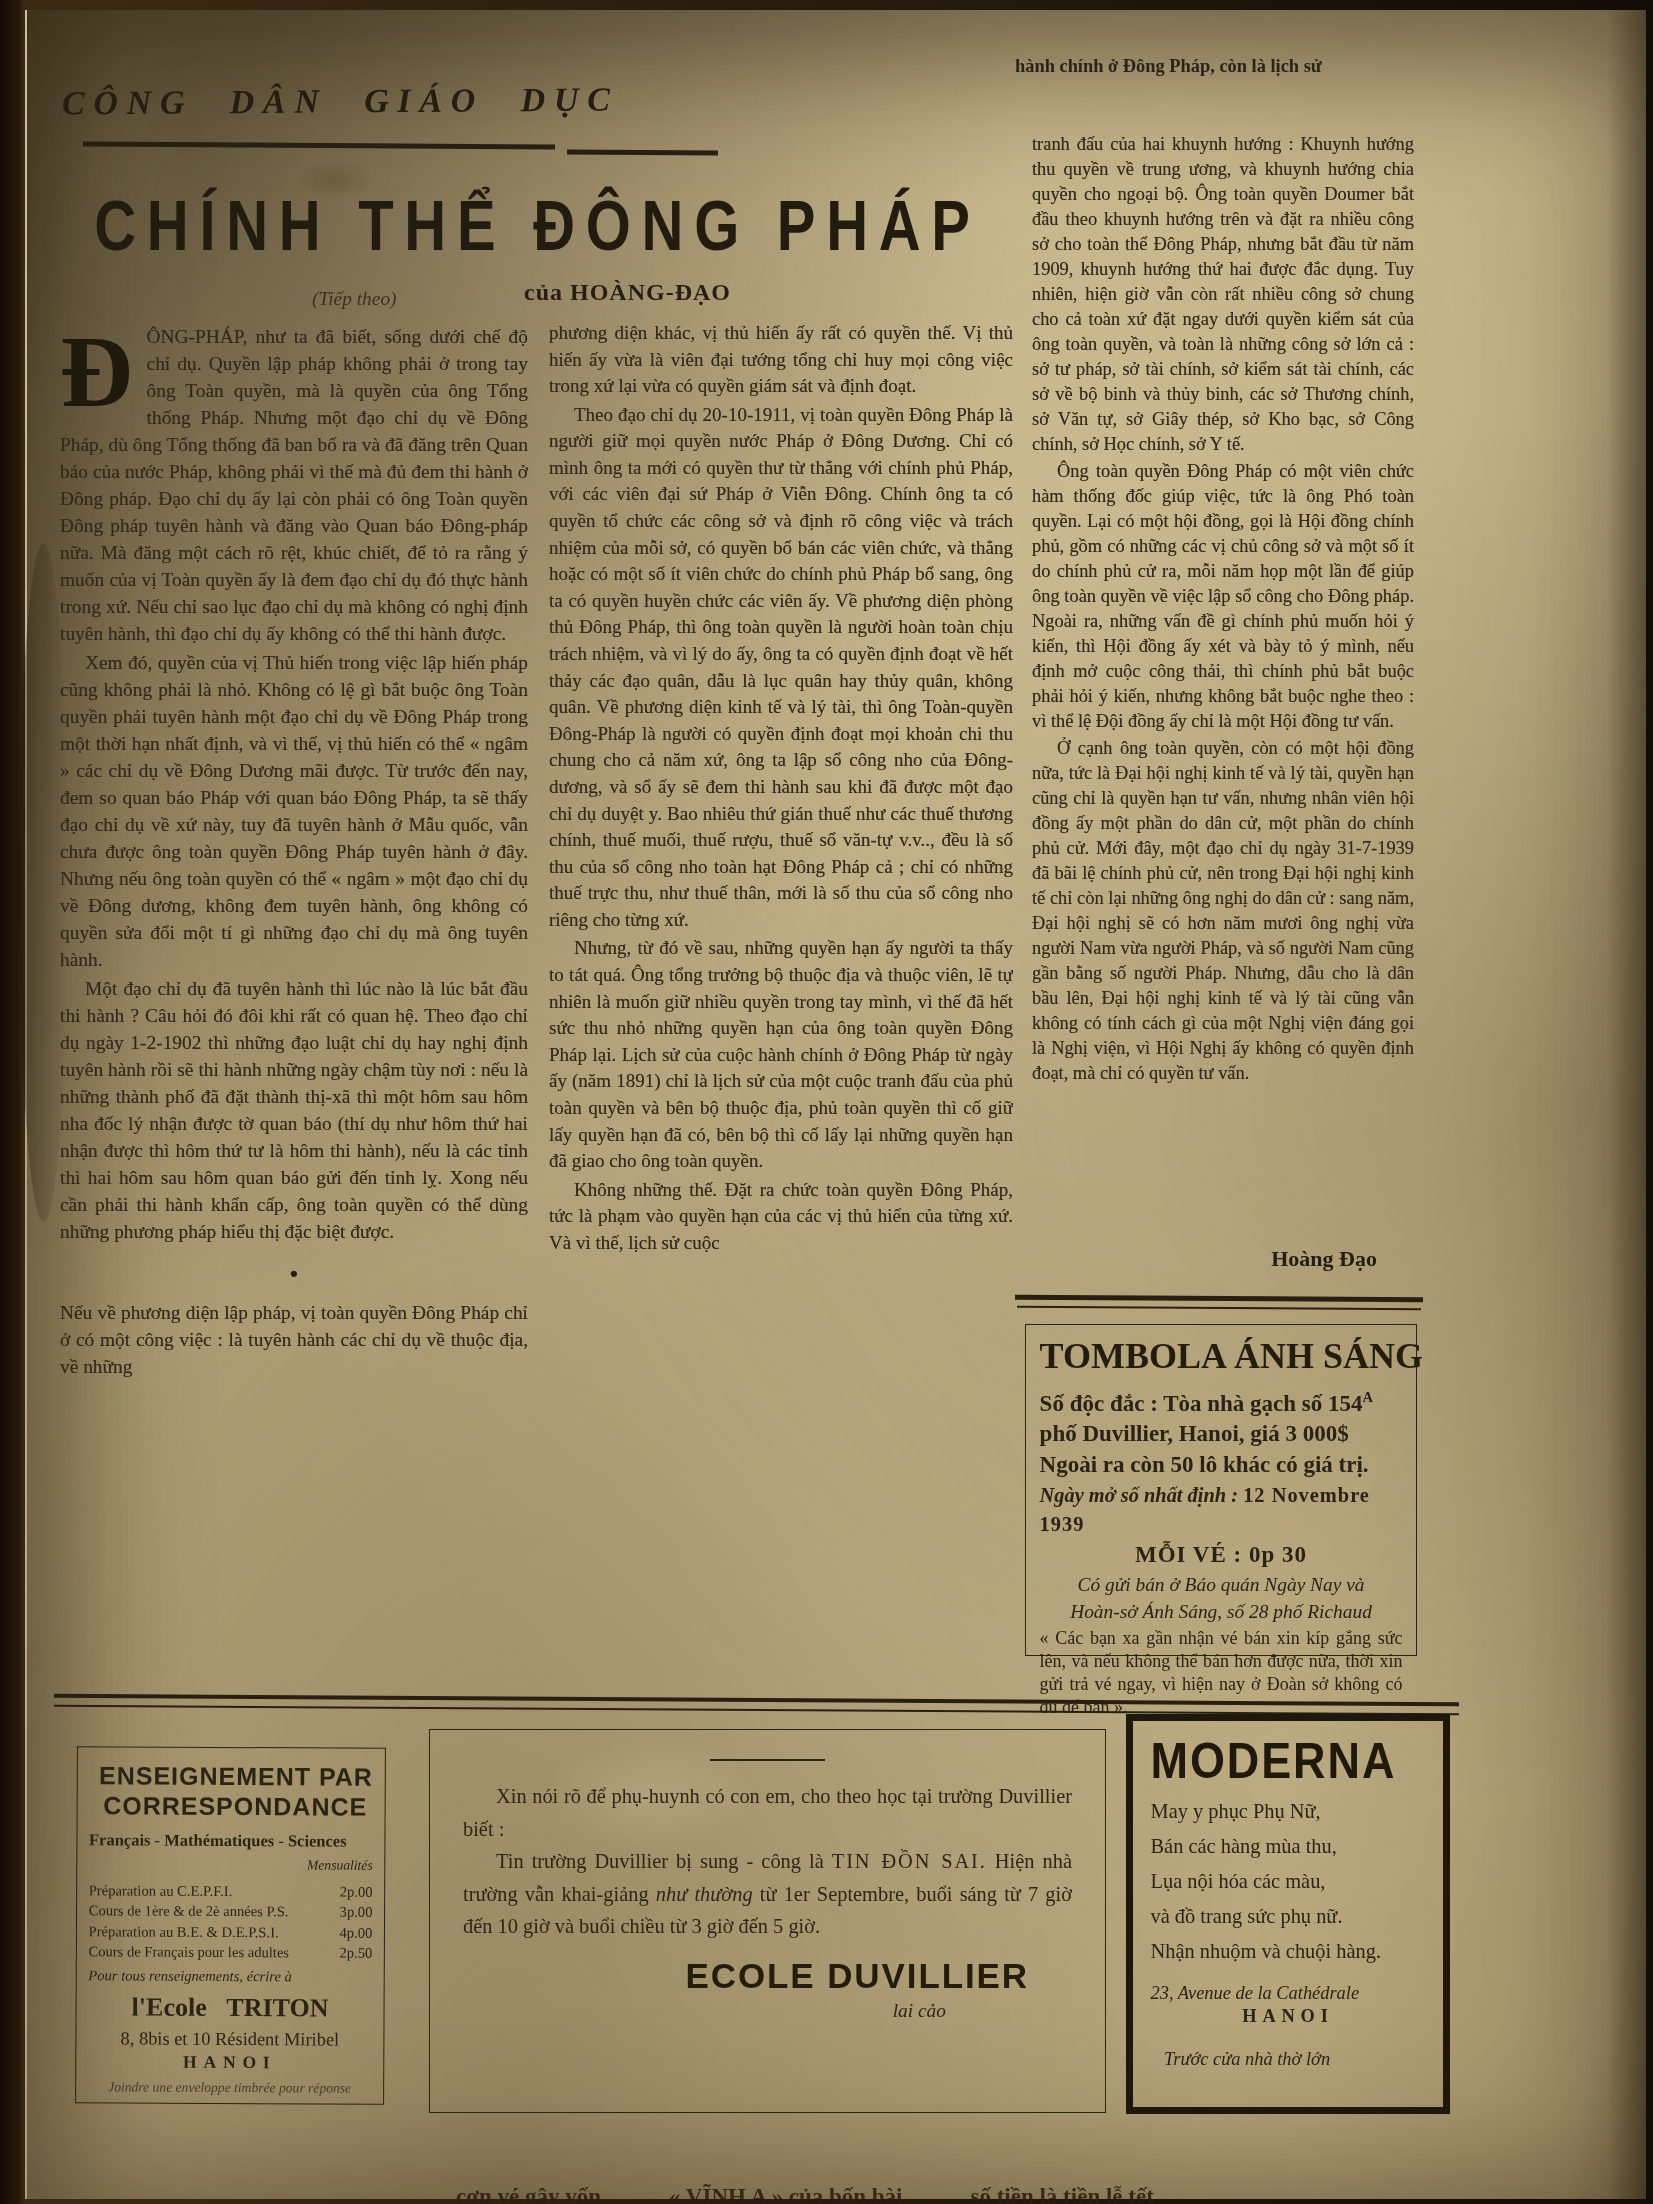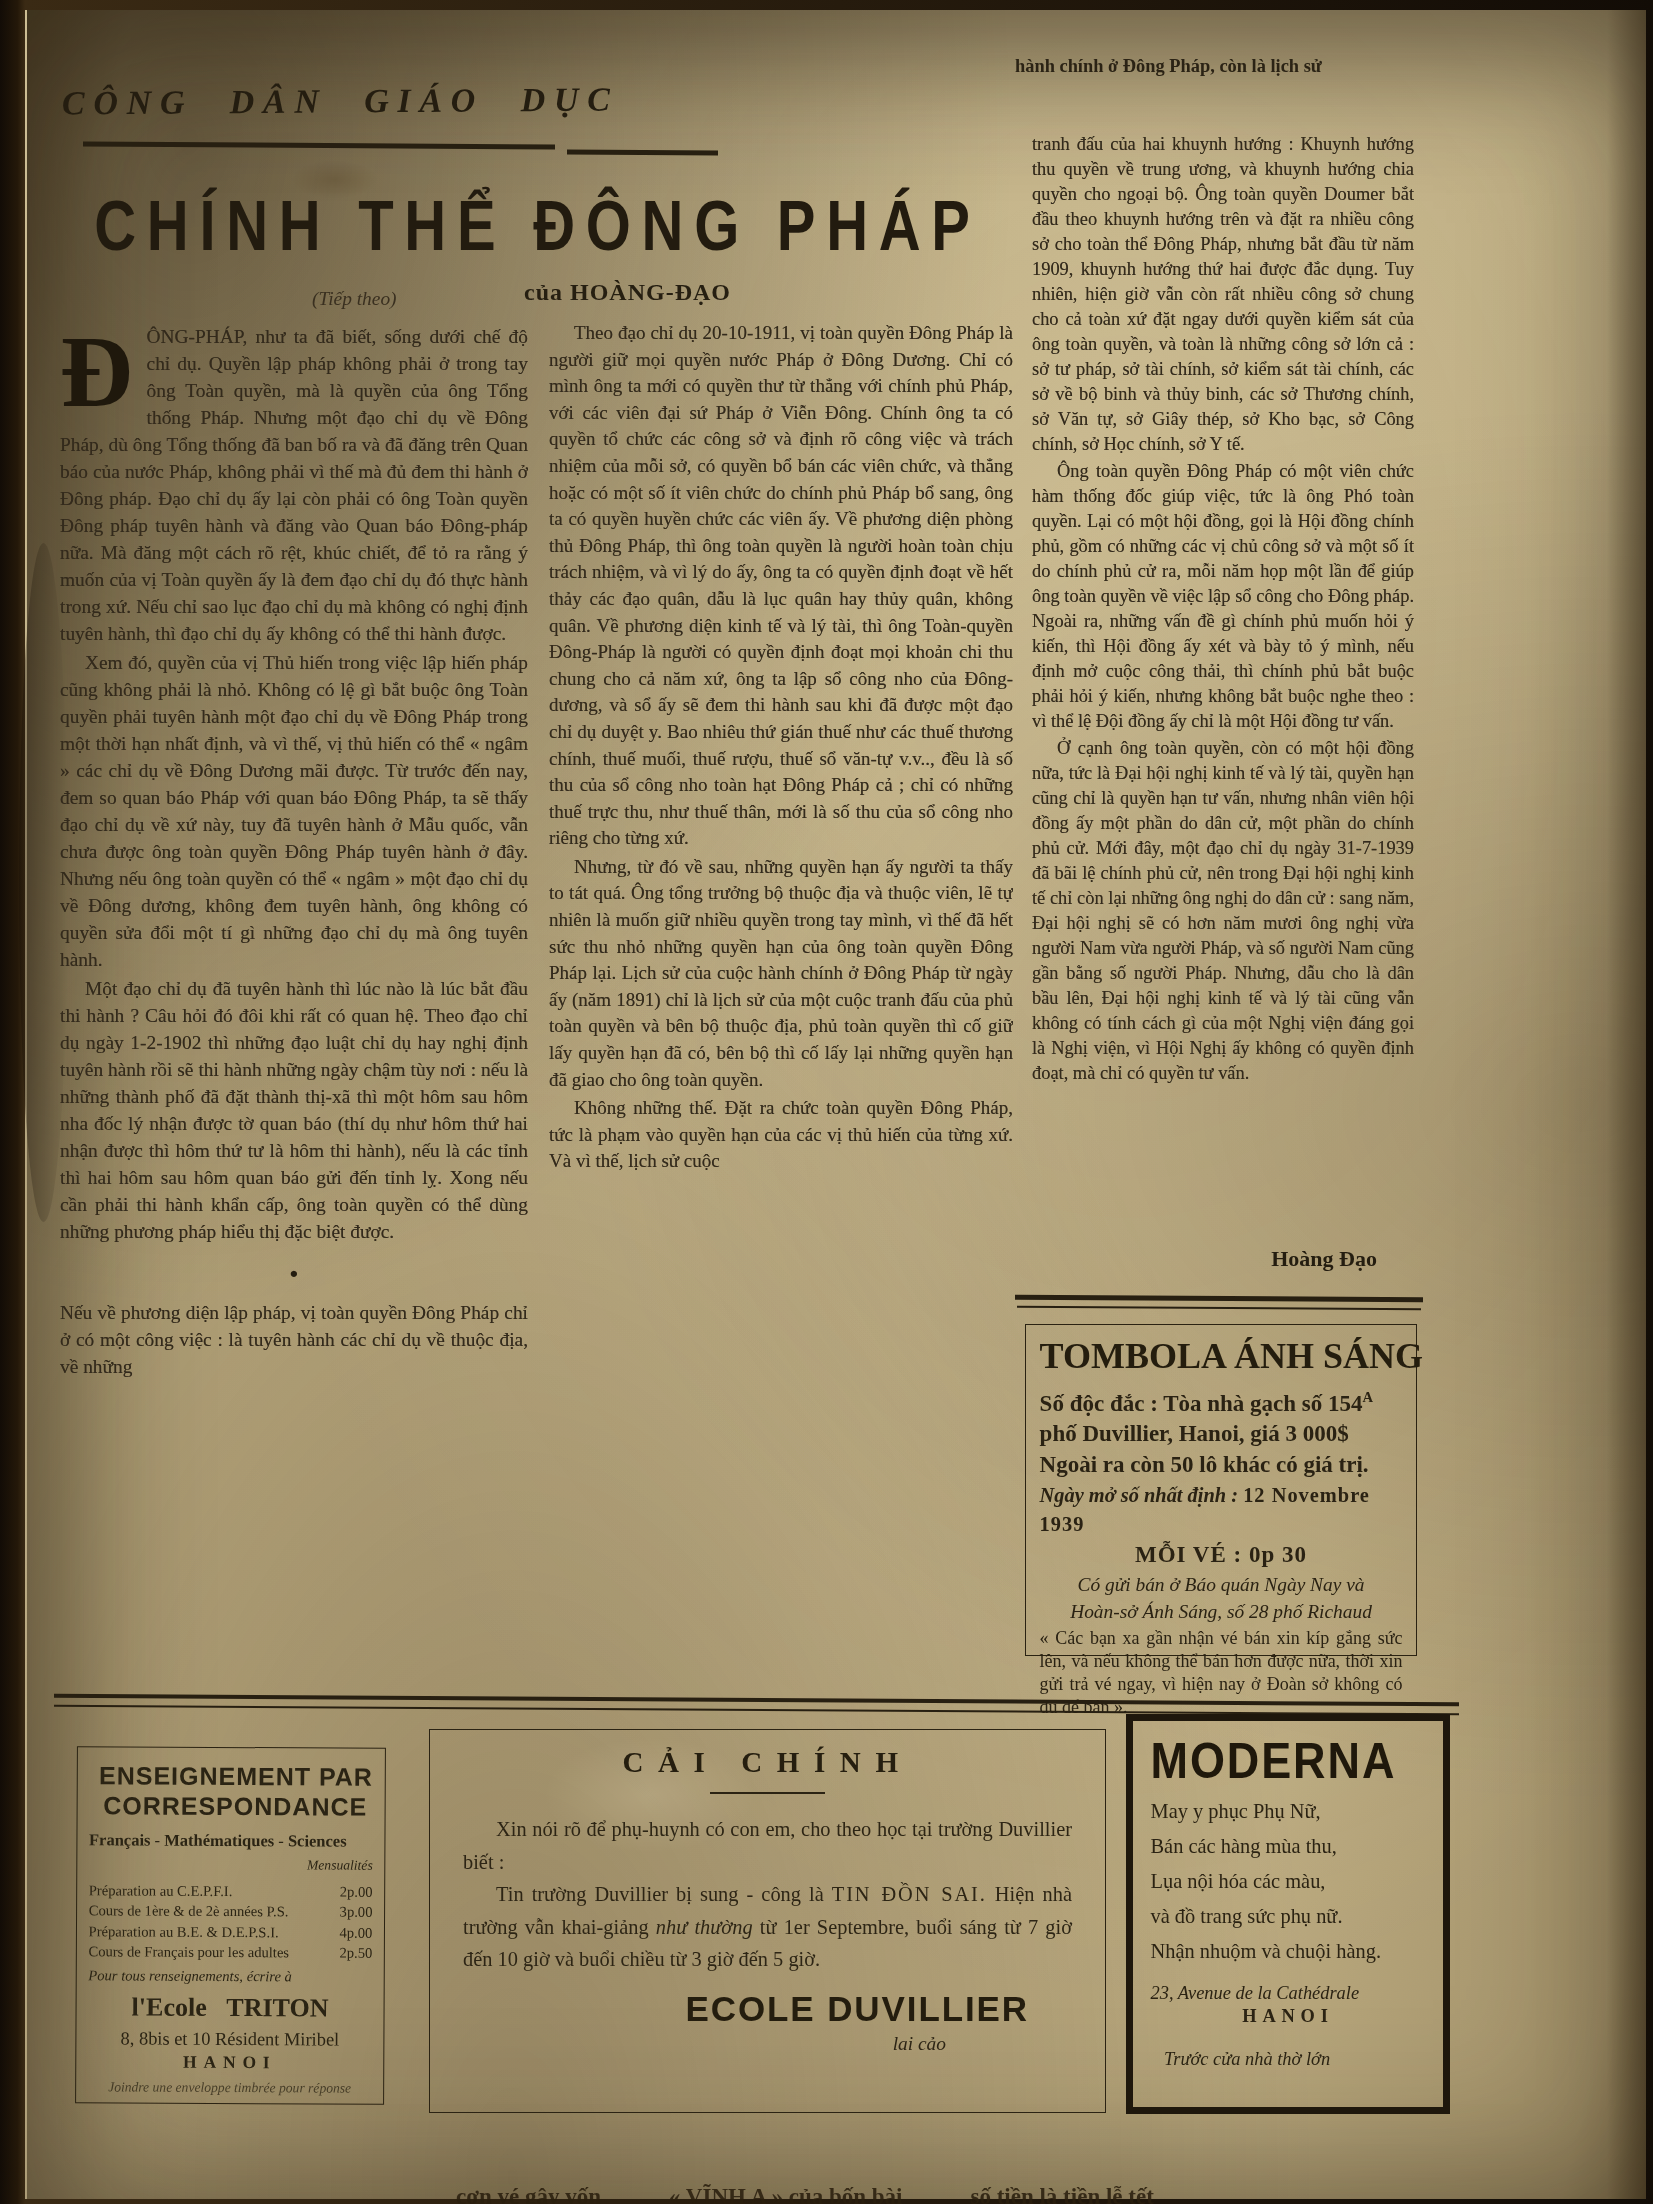--- a/index.html
+++ b/index.html
@@ -118,20 +118,21 @@
   <div class="abs col" id="col1">
     <span class="dropcap">Đ</span>
     <p class="noindent">ÔNG-PHÁP, như ta đã biết, sống dưới chế độ chỉ dụ. Quyền lập pháp không phải ở trong tay ông Toàn quyền, mà là quyền của ông Tổng thống Pháp. Nhưng một đạo chỉ dụ về Đông Pháp, dù ông Tổng thống đã ban bố ra và đã đăng trên Quan báo của nước Pháp, không phải vì thế mà đủ đem thi hành ở Đông pháp. Đạo chỉ dụ ấy lại còn phải có ông Toàn quyền Đông pháp tuyên hành và đăng vào Quan báo Đông-pháp nữa. Mà đăng một cách rõ rệt, khúc chiết, để tỏ ra rằng ý muốn của vị Toàn quyền ấy là đem đạo chỉ dụ đó thực hành trong xứ. Nếu chỉ sao lục đạo chỉ dụ mà không có nghị định tuyên hành, thì đạo chỉ dụ ấy không có thể thi hành được.</p>
     <p>Xem đó, quyền của vị Thủ hiến trong việc lập hiến pháp cũng không phải là nhỏ. Không có lệ gì bắt buộc ông Toàn quyền phải tuyên hành một đạo chỉ dụ về Đông Pháp trong một thời hạn nhất định, và vì thế, vị thủ hiến có thể « ngâm » các chỉ dụ về Đông Dương mãi được. Từ trước đến nay, đem so quan báo Pháp với quan báo Đông Pháp, ta sẽ thấy đạo chỉ dụ về xứ này, tuy đã tuyên hành ở Mẫu quốc, vẫn chưa được ông toàn quyền Đông Pháp tuyên hành ở đây. Nhưng nếu ông toàn quyền có thể « ngâm » một đạo chỉ dụ về Đông dương, không đem tuyên hành, ông không có quyền sửa đổi một tí gì những đạo chỉ dụ mà ông tuyên hành.</p>
     <p>Một đạo chỉ dụ đã tuyên hành thì lúc nào là lúc bắt đầu thi hành ? Câu hỏi đó đôi khi rất có quan hệ. Theo đạo chỉ dụ ngày 1-2-1902 thì những đạo luật chỉ dụ hay nghị định tuyên hành rồi sẽ thi hành những ngày chậm tùy nơi : nếu là những thành phố đã đặt thành thị-xã thì một hôm sau hôm nha đốc lý nhận được tờ quan báo (thí dụ như hôm thứ hai nhận được thì hôm thứ tư là hôm thi hành), nếu là các tỉnh thì hai hôm sau hôm quan báo gửi đến tỉnh lỵ. Xong nếu cần phải thi hành khẩn cấp, ông toàn quyền có thể dùng những phương pháp hiểu thị đặc biệt được.</p>
     <div class="divider">●</div>
     <p class="noindent">Nếu về phương diện lập pháp, vị toàn quyền Đông Pháp chỉ ở có một công việc : là tuyên hành các chỉ dụ về thuộc địa, về những</p>
   </div>
 
   <div class="abs col" id="col2">
+    <p class="noindent">phương diện khác, vị thủ hiến ấy rất có quyền thế. Vị thủ hiến ấy vừa là viên đại tướng tổng chỉ huy mọi công việc trong xứ lại vừa có quyền giám sát và định đoạt.</p>
     <p>Theo đạo chỉ dụ 20-10-1911, vị toàn quyền Đông Pháp là người giữ mọi quyền nước Pháp ở Đông Dương. Chỉ có mình ông ta mới có quyền thư từ thẳng với chính phủ Pháp, với các viên đại sứ Pháp ở Viễn Đông. Chính ông ta có quyền tổ chức các công sở và định rõ công việc và trách nhiệm của mỗi sở, có quyền bổ bán các viên chức, và thẳng hoặc có một số ít viên chức do chính phủ Pháp bổ sang, ông ta có quyền huyền chức các viên ấy. Về phương diện phòng thủ Đông Pháp, thì ông toàn quyền là người hoàn toàn chịu trách nhiệm, và vì lý do ấy, ông ta có quyền định đoạt về hết thảy các đạo quân, dẫu là lục quân hay thủy quân, không quân. Về phương diện kinh tế và lý tài, thì ông Toàn-quyền Đông-Pháp là người có quyền định đoạt mọi khoản chi thu chung cho cả năm xứ, ông ta lập sổ công nho của Đông-dương, và sổ ấy sẽ đem thi hành sau khi đã được một đạo chỉ dụ duyệt y. Bao nhiêu thứ gián thuế như các thuế thương chính, thuế muối, thuế rượu, thuế sổ văn-tự v.v.., đều là số thu của sổ công nho toàn hạt Đông Pháp cả ; chỉ có những thuế trực thu, như thuế thân, mới là số thu của sổ công nho riêng cho từng xứ.</p>
     <p>Nhưng, từ đó về sau, những quyền hạn ấy người ta thấy to tát quá. Ông tổng trưởng bộ thuộc địa và thuộc viên, lẽ tự nhiên là muốn giữ nhiều quyền trong tay mình, vì thế đã hết sức thu nhỏ những quyền hạn của ông toàn quyền Đông Pháp lại. Lịch sử của cuộc hành chính ở Đông Pháp từ ngày ấy (năm 1891) chỉ là lịch sử của một cuộc tranh đấu của phủ toàn quyền và bên bộ thuộc địa, phủ toàn quyền thì cố giữ lấy quyền hạn đã có, bên bộ thì cố lấy lại những quyền hạn đã giao cho ông toàn quyền.</p>
     <p>Không những thế. Đặt ra chức toàn quyền Đông Pháp, tức là phạm vào quyền hạn của các vị thủ hiến của từng xứ. Và vì thế, lịch sử cuộc</p>
   </div>
 
   <div class="abs col" id="col3">
     <p class="noindent">tranh đấu của hai khuynh hướng : Khuynh hướng thu quyền về trung ương, và khuynh hướng chia quyền cho ngoại bộ. Ông toàn quyền Doumer bắt đầu theo khuynh hướng trên và đặt ra nhiều công sở cho toàn thể Đông Pháp, nhưng bắt đầu từ năm 1909, khuynh hướng thứ hai được đắc dụng. Tuy nhiên, hiện giờ vẫn còn rất nhiều công sở chung cho cả toàn xứ đặt ngay dưới quyền kiểm sát của ông toàn quyền, và toàn là những công sở lớn cả : sở tư pháp, sở tài chính, sở kiểm sát tài chính, các sở về bộ binh và thủy binh, các sở Thương chính, sở Văn tự, sở Giây thép, sở Kho bạc, sở Công chính, sở Học chính, sở Y tế.</p>
     <p>Ông toàn quyền Đông Pháp có một viên chức hàm thống đốc giúp việc, tức là ông Phó toàn quyền. Lại có một hội đồng, gọi là Hội đồng chính phủ, gồm có những các vị chủ công sở và một số ít do chính phủ cử ra, mỗi năm họp một lần để giúp ông toàn quyền về việc lập sổ công cho Đông pháp. Ngoài ra, những vấn đề gì chính phủ muốn hỏi ý kiến, thì Hội đồng ấy xét và bày tỏ ý mình, nếu định mở cuộc công thải, thì chính phủ bắt buộc phải hỏi ý kiến, nhưng không bắt buộc nghe theo : vì thể lệ Đội đồng ấy chỉ là một Hội đồng tư vấn.</p>
     <p>Ở cạnh ông toàn quyền, còn có một hội đồng nữa, tức là Đại hội nghị kinh tế và lý tài, quyền hạn cũng chỉ là quyền hạn tư vấn, nhưng nhân viên hội đồng ấy một phần do dân cử, một phần do chính phủ cử. Mới đây, một đạo chỉ dụ ngày 31-7-1939 đã bãi lệ chính phủ cử, nên trong Đại hội nghị kinh tế chỉ còn lại những ông nghị do dân cử : sang năm, Đại hội nghị sẽ có hơn năm mươi ông nghị vừa người Nam vừa người Pháp, và số người Nam cũng gần bằng số người Pháp. Nhưng, dẫu cho là dân bầu lên, Đại hội nghị kinh tế và lý tài cũng vẫn không có tính cách gì của một Nghị viện đáng gọi là Nghị viện, vì Hội Nghị ấy không có quyền định đoạt, mà chỉ có quyền tư vấn.</p>
   </div>
@@ -179,21 +180,20 @@
       </div>
     </div>
     <div class="al-contact">Pour tous renseignements, écrire à</div>
     <div class="al-school">l'Ecole TRITON</div>
     <div class="al-addr">8, 8bis et 10 Résident Miribel</div>
     <div class="al-city">HANOI</div>
     <div class="al-note">Joindre une enveloppe timbrée pour réponse</div>
   </div>
 
   <div class="abs" id="ad-mid">
-    <div class="am-title">CẢI CHÍNH</div>
     <div class="am-rule"></div>
     <p class="am-p">Xin nói rõ để phụ-huynh có con em, cho theo học tại trường Duvillier biết :</p>
     <p class="am-p"><span>Tin trường Duvillier bị sung - công là </span><span style="letter-spacing:1.9px;">TIN ĐỒN SAI.</span><span> Hiện nhà trường vẫn khai-giảng </span><em>như thường</em><span> từ 1er Septembre, buổi sáng từ 7 giờ đến 10 giờ và buổi chiều từ 3 giờ đến 5 giờ.</span></p>
     <div class="am-sig">ECOLE DUVILLIER</div>
     <div class="am-tag">lai cảo</div>
   </div>
 
   <div class="abs" id="ad-right">
     <div class="ar-title">MODERNA</div>
     <div class="ar-lines">

